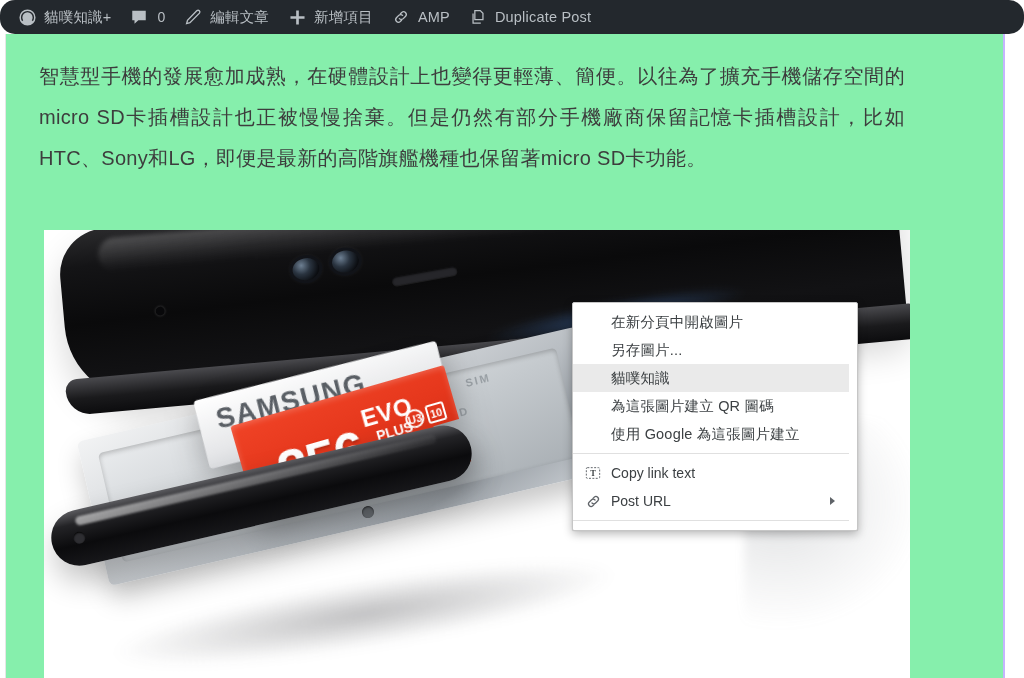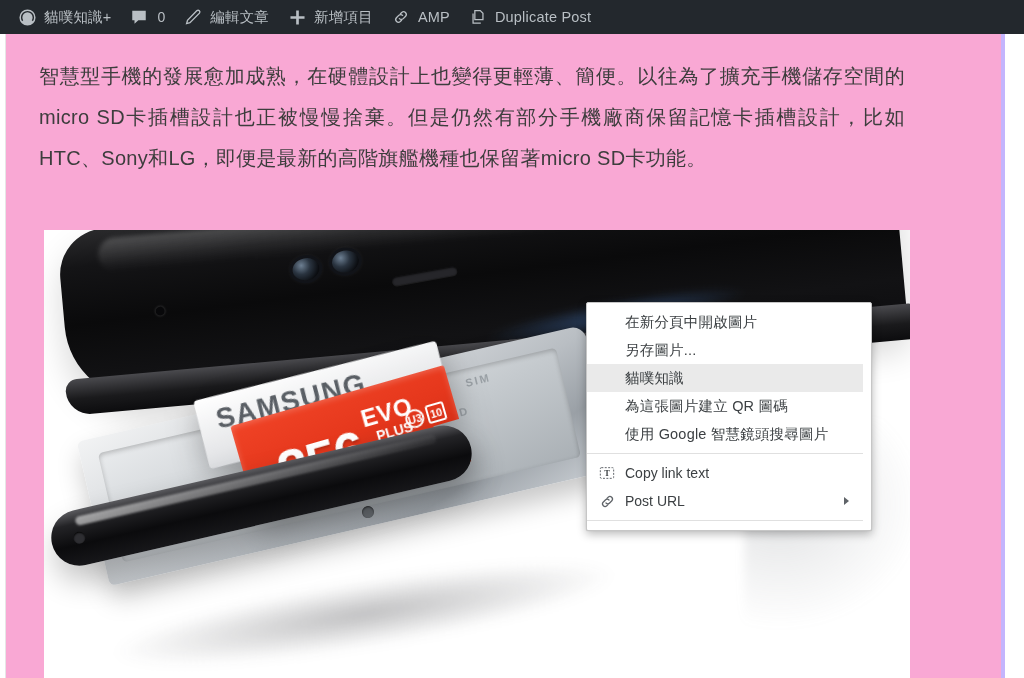--- a/index.html
+++ b/index.html
@@ -13,20 +13,21 @@
   }
 
   
   #adminbar {
     position: absolute; top: 0; left: 0;
     width: 1024px; height: 34px;
     background: #23282d;
     display: flex; align-items: center;
     padding-left: 8px;
     z-index: 50;
+    border-radius: 15px;
   }
   .ab-item {
     display: flex; align-items: center;
     height: 34px;
     padding: 0 9px;
     color: #b9bfc4;
     font-size: 14.5px;
     white-space: nowrap;
     cursor: default;
   }
@@ -46,22 +47,22 @@
     position: absolute; top: 34px; left: 0;
     width: 1024px; height: 644px;
     background: #ffffff;
     overflow: hidden;
   }
   #page-frame {
     position: absolute;
     top: 0; left: 5px;
     width: 1000px; height: 644px;
     border-left: 1px solid #e6e6e6;
-    border-right: 4px solid #c4b5fd;
-    background: #f9a8d4;
+    border-right: 2px solid #c4b5fd;
+    background: #86efac;
   }
   #content-col {
     position: absolute;
     left: 33px; top: 0;
     width: 870px;
   }
 
   
   #article-paragraph {
     margin: 0;
@@ -289,21 +290,21 @@
   .right-fade {
     position: absolute;
     left: 700px; top: 190px; width: 180px; height: 210px;
     background: radial-gradient(ellipse at 20% 40%, rgba(120,124,130,.22) 0%, rgba(255,255,255,0) 70%);
     filter: blur(5px);
   }
 
   
   #context-menu {
     position: absolute;
-    left: 586px; top: 302px;
+    left: 572px; top: 302px;
     width: 286px;
     background: #ffffff;
     border: 1px solid #c6c6c6;
     border-radius: 2px;
     box-shadow: 0 3px 10px rgba(0,0,0,.28), 0 0 1px rgba(0,0,0,.22);
     padding: 5px 8px 4px 0;
     z-index: 60;
     font-size: 14px;
     color: #3c4043;
   }
@@ -470,21 +471,21 @@
   <div class="cm-item zh">
     <span class="cm-label">另存圖片...</span>
   </div>
   <div class="cm-item zh highlight">
     <span class="cm-label">貓噗知識</span>
   </div>
   <div class="cm-item zh">
     <span class="cm-label">為這張圖片建立 QR 圖碼</span>
   </div>
   <div class="cm-item zh">
-    <span class="cm-label">使用 Google 智慧鏡頭搜尋圖片</span>
+    <span class="cm-label">使用 Google 為這張圖片建立</span>
   </div>
 
   <div class="cm-sep"></div>
 
   <div class="cm-item">
     <span class="cm-ico">
       <svg width="16" height="16" viewBox="0 0 18 18" fill="none">
         <rect x="1.5" y="3" width="15" height="12" rx="1.2" stroke="#5f6368" stroke-width="1.1" stroke-dasharray="2.2 1.6"></rect>
         <text x="9" y="12.4" text-anchor="middle" font-family="Liberation Serif, serif" font-size="9.5" font-weight="bold" fill="#3c4043">T</text>
       </svg>

